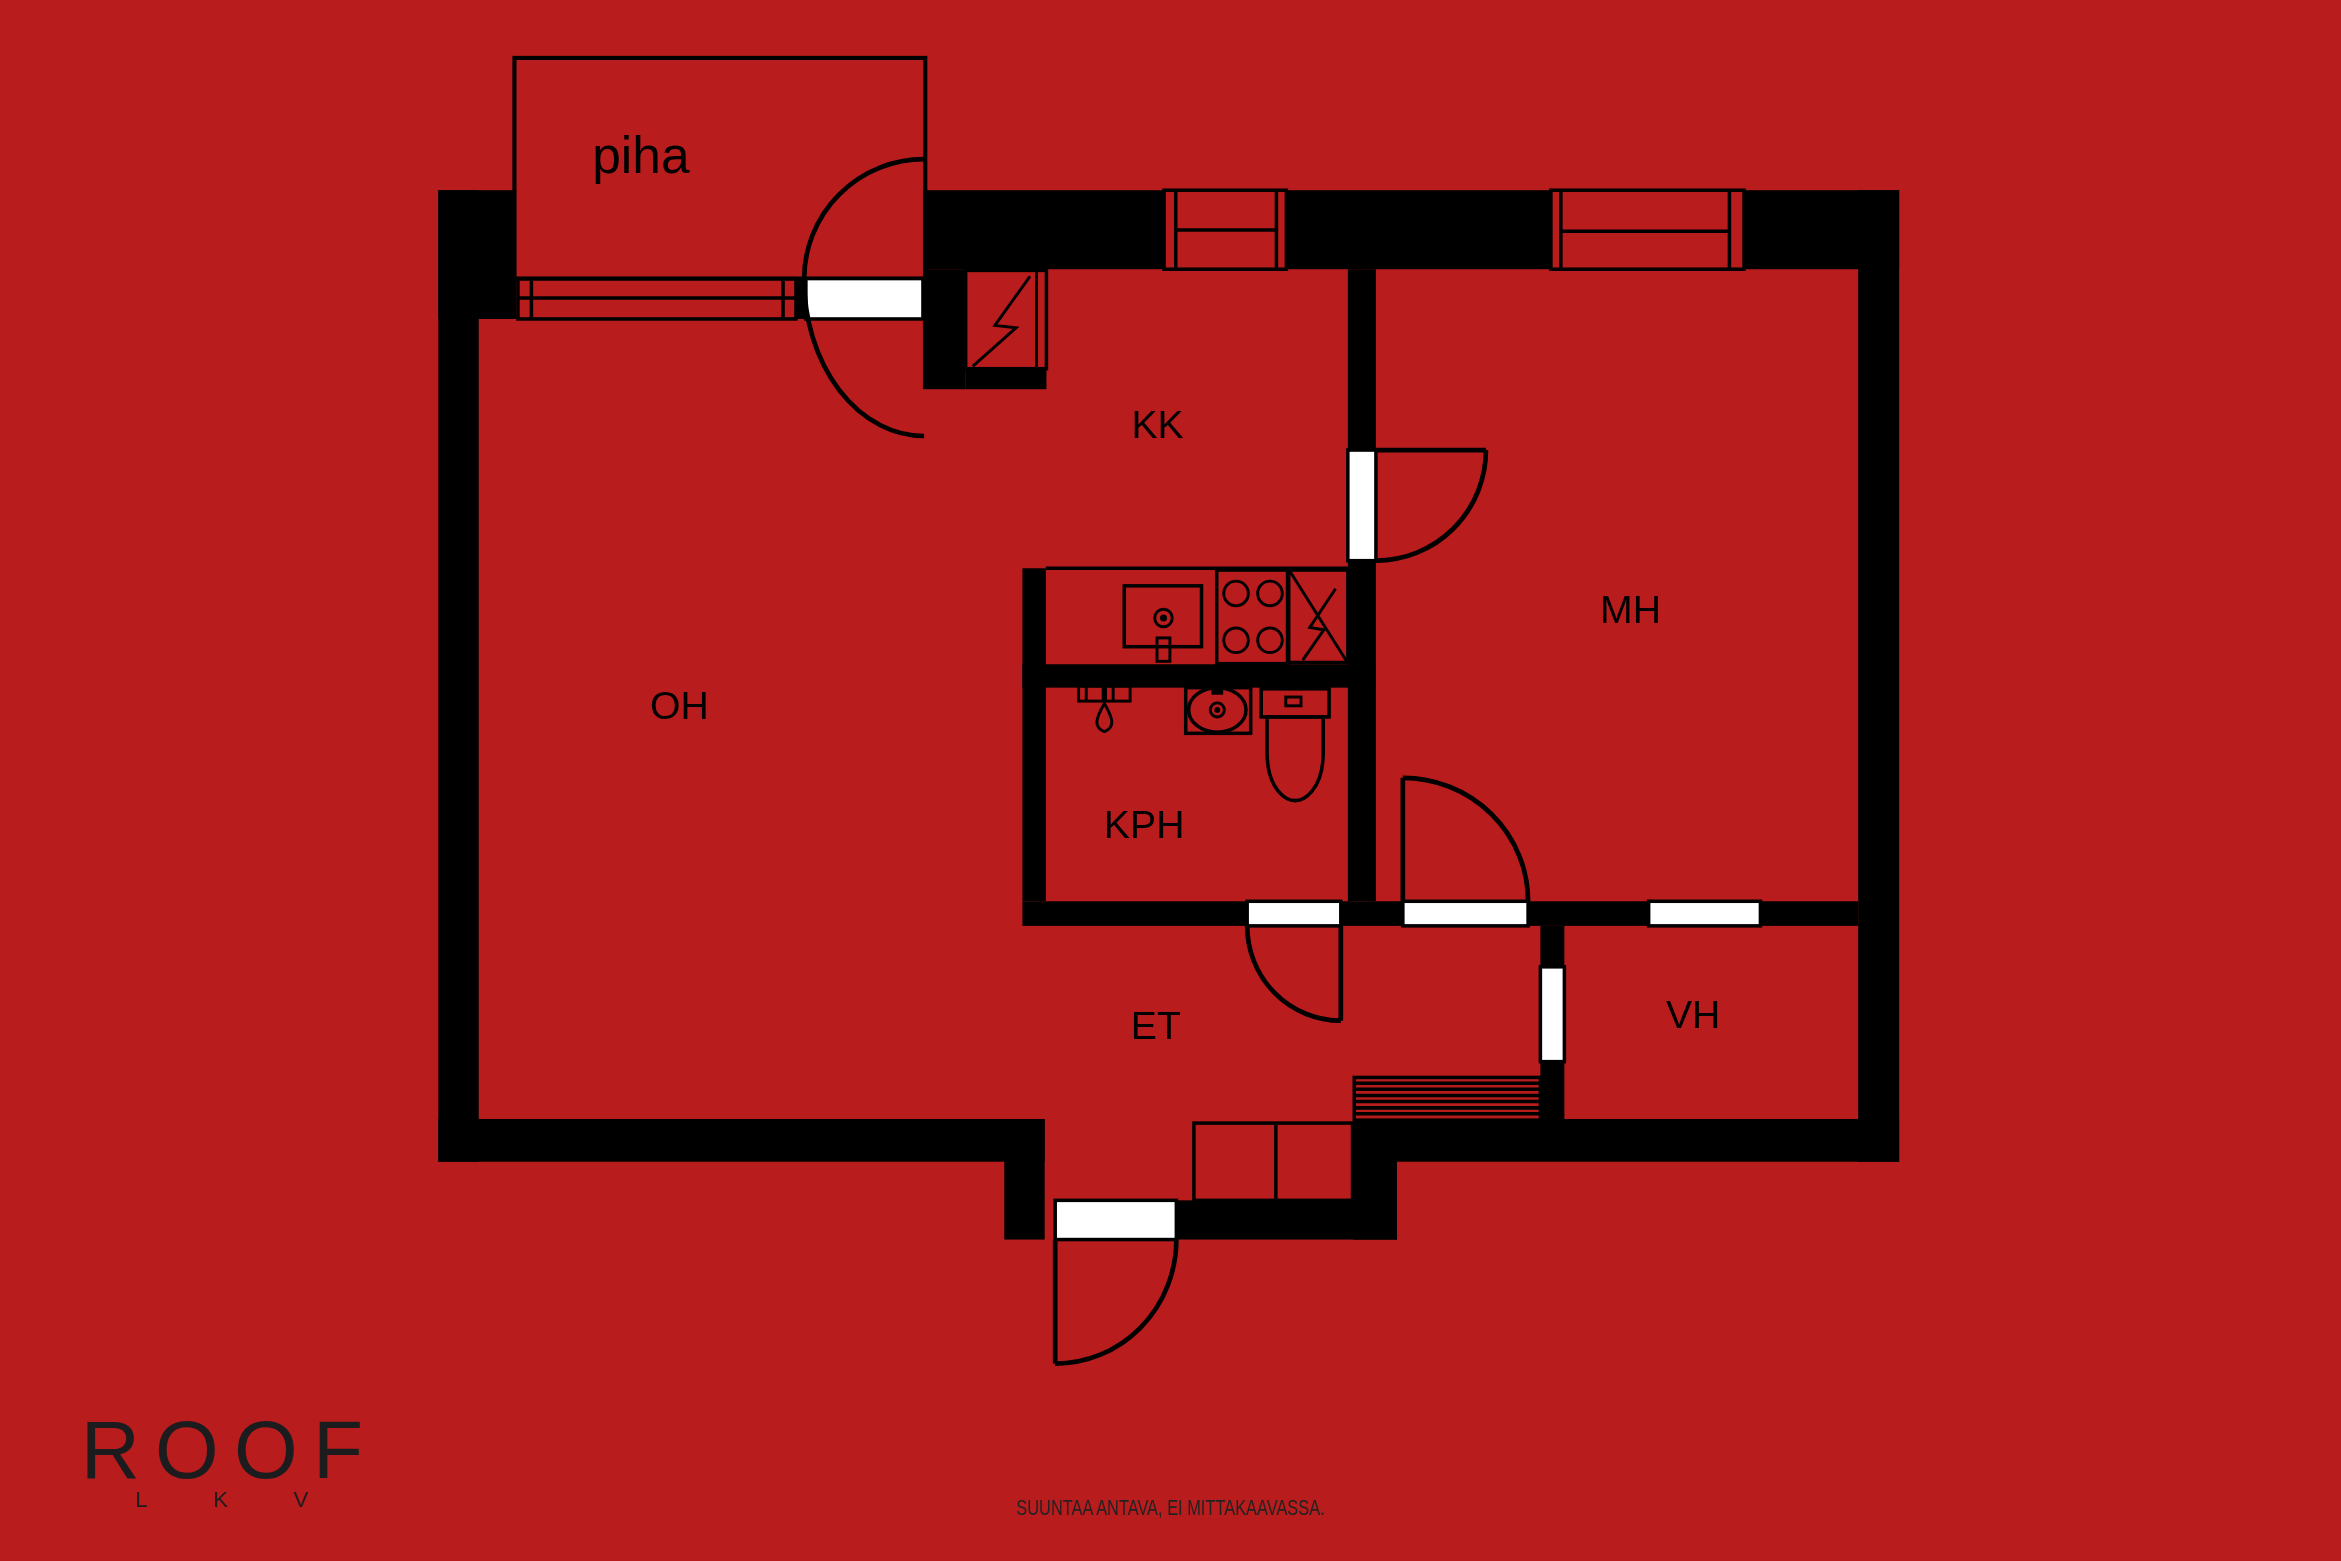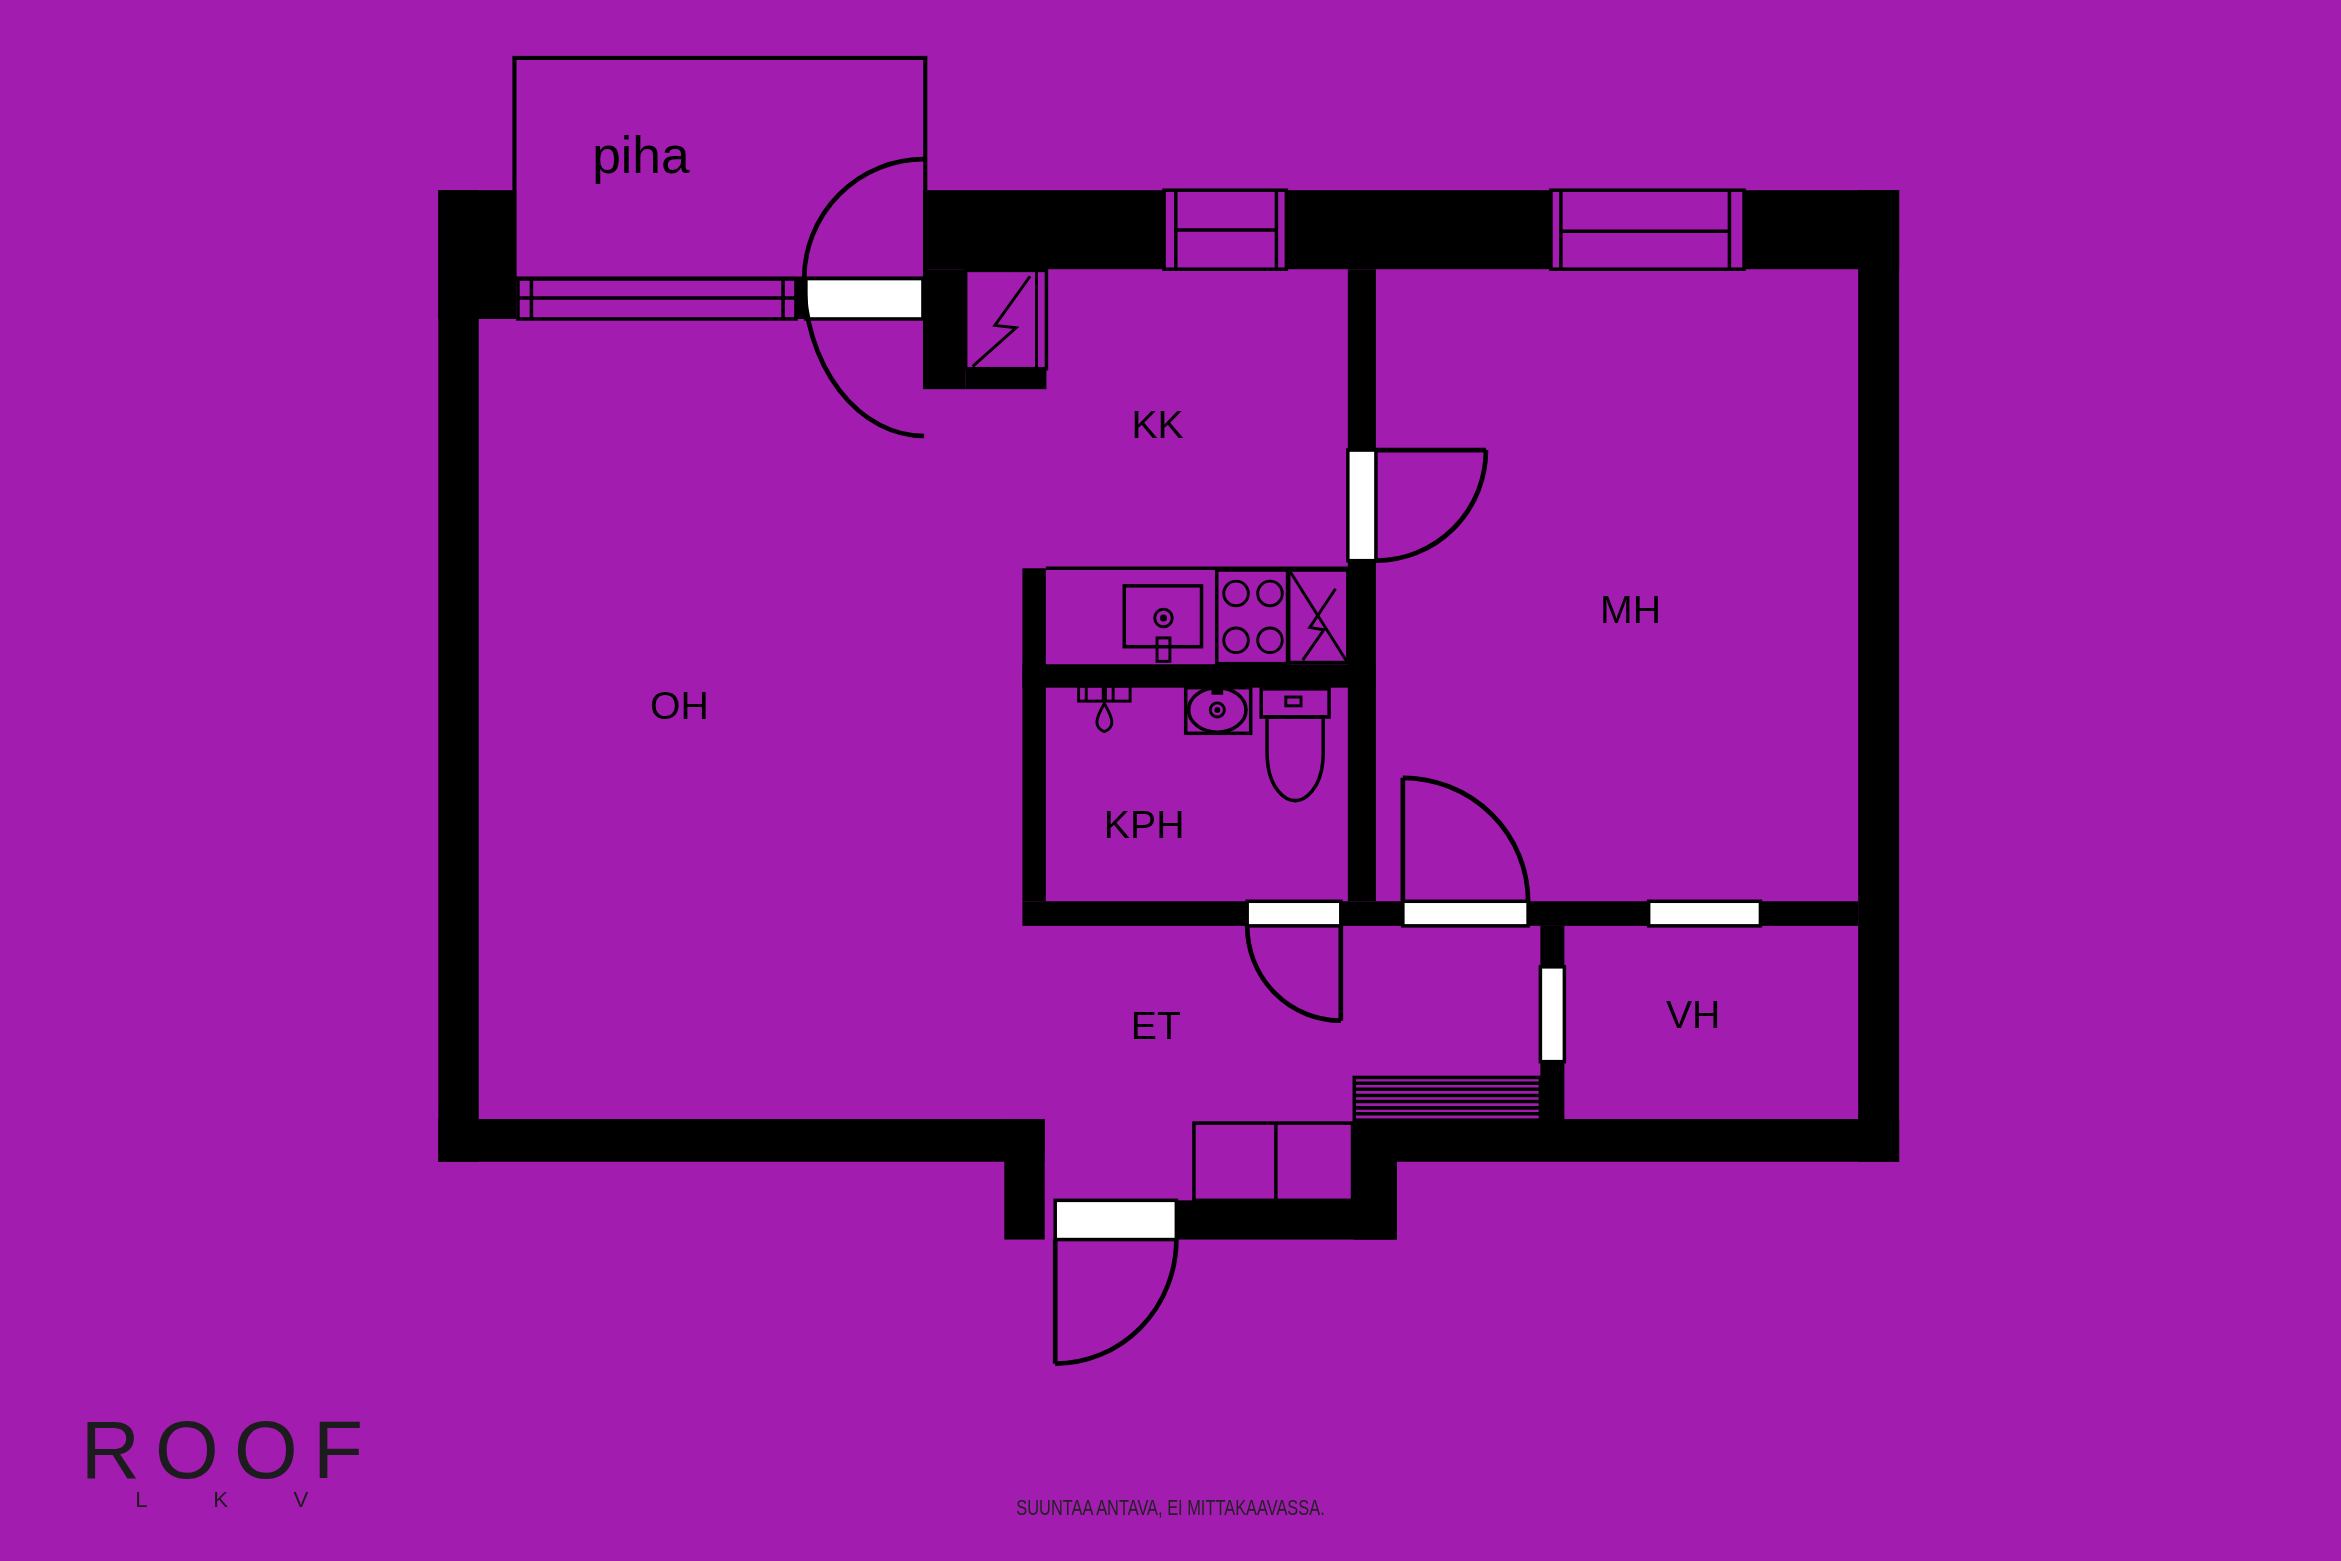--- a/index.html
+++ b/index.html
@@ -1,16 +1,16 @@
 <!DOCTYPE html>
 <html style="font-size:9.4px"><head>
 <meta charset="utf-8">
 <style>
   html,body{margin:0;padding:0;background:#ffffff;}
-  .canvas{width:100%;max-width:2342px;margin:0 auto;background:#a21caf;text-align:right;}
+  .canvas{width:100%;max-width:2342px;margin:0 auto;background:#b91c1c;text-align:right;}
   svg{display:block;width:100%;height:auto;}
   .wall{fill:#000000;stroke:none;}
   .thin{fill:none;stroke:#000000;stroke-width:7;}
   .thin6{fill:none;stroke:#000000;stroke-width:6;}
   .open{fill:#ffffff;stroke:#000000;stroke-width:6;}
   .arc{fill:none;stroke:#000000;stroke-width:8;}
   .leaf{fill:none;stroke:#000000;stroke-width:8;}
   .fix{fill:none;stroke:#000000;stroke-width:6;}
   .fix5{fill:none;stroke:#000000;stroke-width:5;}
   .dot{fill:#000000;stroke:none;}

